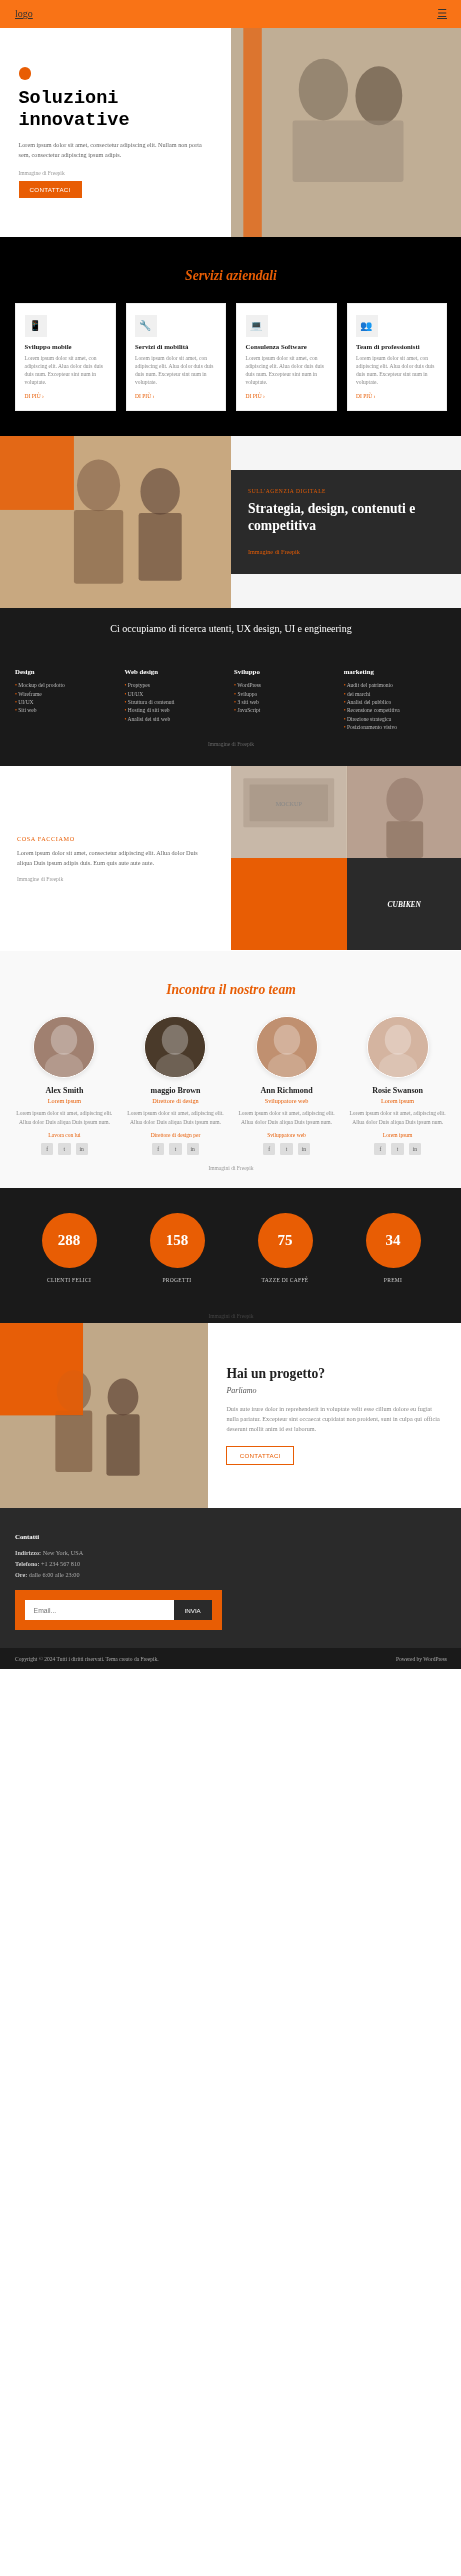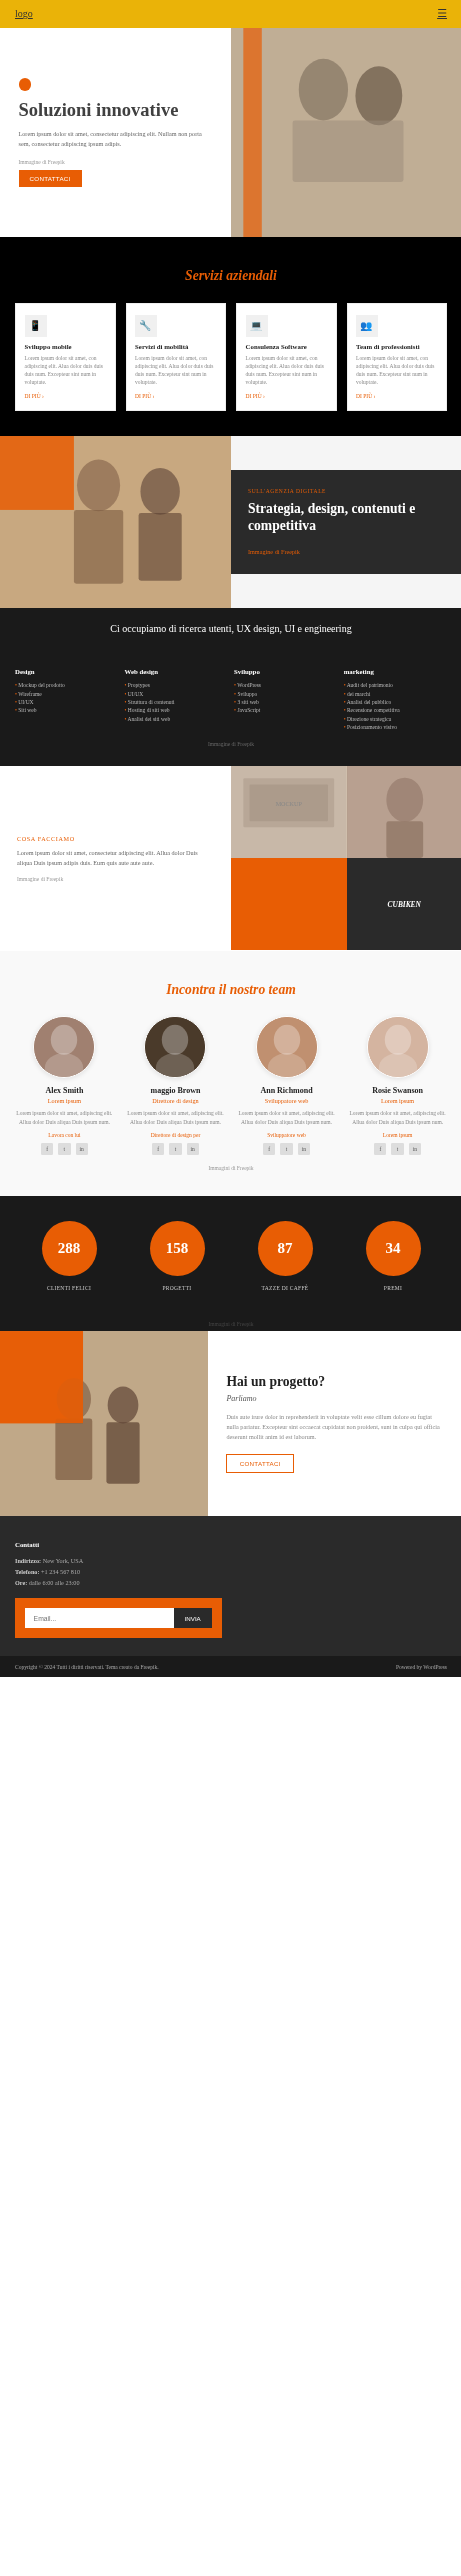--- a/index.html
+++ b/index.html
@@ -1,34 +1,34 @@
 <!DOCTYPE html>
 <html style="font-size:10px"><head>
   <meta charset="utf-8">
   <style>
     * { box-sizing: border-box; margin: 0; padding: 0; }
     body { font-family: 'Georgia', serif; color: #333; width: 462px; margin: 0 auto; overflow-x: hidden; }
 
     
     nav {
       display: flex; align-items: center; justify-content: space-between;
-      padding: 7.4px 15px; background: #eab308; text-decoration: underline;
+      padding: 7.4px 15px; background: #f97316; text-decoration: underline;
     }
 
     
     .hero {
       position: relative; background: #f5f5f5; display: flex;
       min-height: 209px; overflow: hidden;
     }
     .hero-left {
       width: 50%; padding: 25px 18.5px; display: flex; flex-direction: column;
       justify-content: center; z-index: 2; background: #fff;
     }
     .hero-dot { width: 12.3px; height: 12.3px; border-radius: 50%; background: #e85d04; margin-bottom: 8.6px; }
-    .hero-title { font-size: 18.5px; font-weight: bold; line-height: 1.2; color: #404040; margin-bottom: 7.4px; }
+    .hero-title { font-size: 18.5px; font-weight: bold; line-height: 1.2; color: #000000; margin-bottom: 7.4px; font-family: Liberation Mono, monospace; }
     .hero-text { font-size: 6.2px; color: #666; line-height: 1.6; margin-bottom: 10px; }
     .hero-image-credit { font-size: 5.5px; color: #999; margin-bottom: 5px; }
     .btn-orange {
       display: inline-block; background: #e85d04; color: #fff;
       padding: 5px 11px; font-size: 6.2px; border: none; cursor: pointer;
       text-transform: uppercase; letter-spacing: 0.3px; width: fit-content;
     }
     .hero-right {
       width: 50%; position: relative;
     }
@@ -77,21 +77,21 @@
     .wwd-label { font-size: 6.2px; color: #e85d04; text-transform: uppercase; letter-spacing: 0.6px; margin-bottom: 6.2px; }
     .wwd-text { font-size: 6.2px; color: #666; line-height: 1.6; margin-bottom: 8.6px; }
     .wwd-credit { font-size: 5.5px; color: #999; }
     .wwd-right { width: 50%; display: grid; grid-template-columns: 1fr 1fr; gap: 0; }
     .wwd-img { background: #d4c4b0; display: flex; align-items: center; justify-content: center; font-size: 5.5px; color: #888; }
     .wwd-orange { background: #e85d04; }
     .wwd-dark { background: #2a2a2a; display: flex; align-items: center; justify-content: center; }
     .wwd-dark-text { font-size: 7.4px; font-weight: bold; color: #fff; font-style: italic; padding: 6.2px; text-align: center; }
 
     
-    .team { padding: 31px 15px 25px; background: #f9f9f9; }
+    .team { padding: 31px 15px 17px; background: #f9f9f9; }
     .team-grid { display: grid; grid-template-columns: repeat(4,1fr); gap: 12.3px; }
     .team-card { text-align: center; }
     .team-avatar { width: 62px; height: 62px; border-radius: 50%; margin: 0 auto 7.4px; overflow: hidden; background: #c8b8a2; display: flex; align-items: center; justify-content: center; border: 1.8px solid #fff; box-shadow: 0 1.2px 5px rgba(0,0,0,0.1); }
     .team-name { font-size: 8px; font-weight: bold; color: #222; margin-bottom: 2.5px; }
     .team-role { font-size: 6.2px; color: #e85d04; margin-bottom: 5px; }
     .team-desc { font-size: 5.5px; color: #888; line-height: 1.5; margin-bottom: 6.2px; }
     .team-socials { display: flex; justify-content: center; gap: 5px; }
     .social-icon { width: 12.3px; height: 12.3px; background: #ddd; border-radius: 1.2px; display: flex; align-items: center; justify-content: center; font-size: 5.5px; color: #555; cursor: pointer; }
     .team-credit { font-size: 5.5px; color: #999; text-align: center; margin-top: 10px; }
 
@@ -383,21 +383,21 @@
     <span class="stat-label">CLIENTI FELICI</span>
   </div>
     <div class="stat-item">
     <div class="stat-circle orange">
       <span class="stat-number">158</span>
     </div>
     <span class="stat-label">PROGETTI</span>
   </div>
     <div class="stat-item">
     <div class="stat-circle orange">
-      <span class="stat-number">87</span>
+      <span class="stat-number">75</span>
     </div>
     <span class="stat-label">TAZZE DI CAFFÈ</span>
   </div>
     <div class="stat-item">
     <div class="stat-circle orange">
       <span class="stat-number">34</span>
     </div>
     <span class="stat-label">PREMI</span>
   </div>
   </section>

